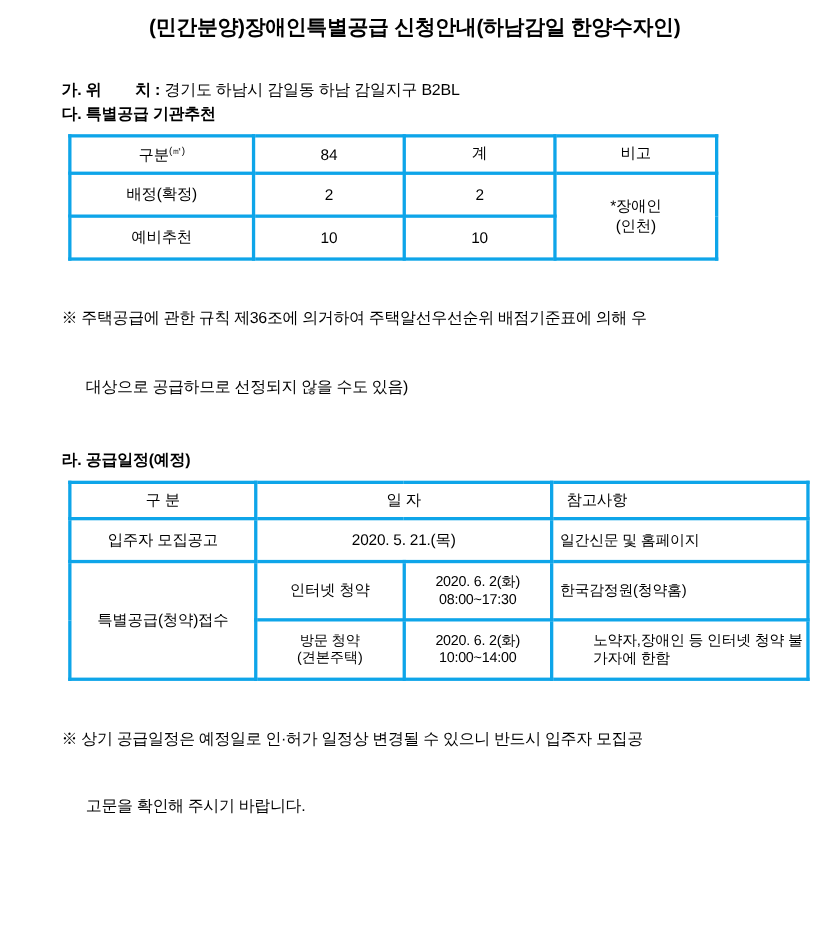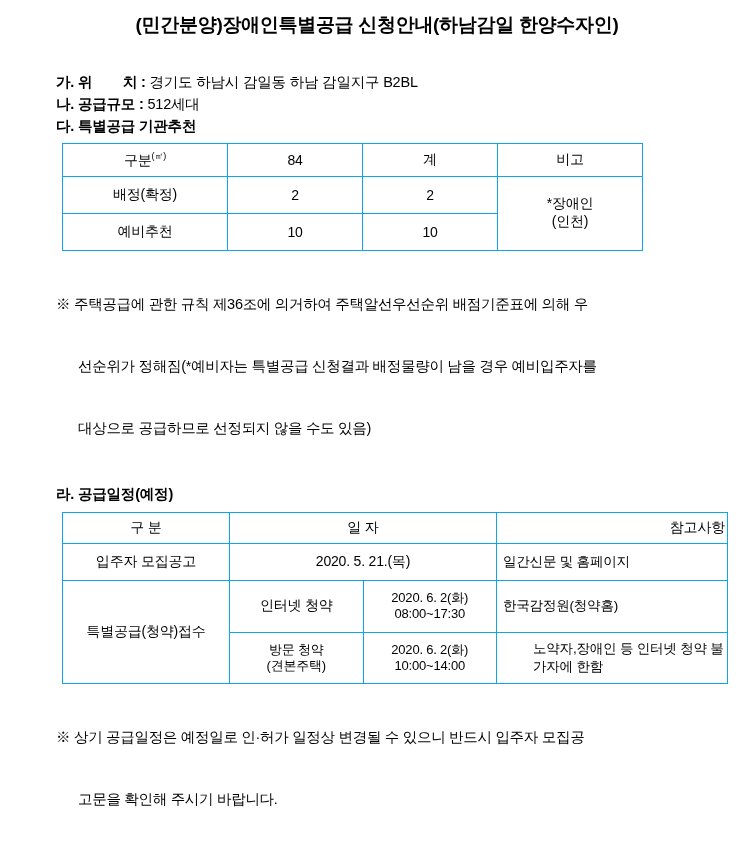--- a/index.html
+++ b/index.html
@@ -43,21 +43,21 @@
   }
   .item-line .normal { font-weight: normal; }
 
   
   table.grid {
     border-collapse: collapse;
     table-layout: fixed;
     margin: 6px 0 2px 6px;
   }
   table.grid td {
-    border: 1px solid #0ea5e9;
+    border: 3px solid #0ea5e9;
     text-align: center;
     vertical-align: middle;
     font-size: 14px;
     padding: 6px 2px;
     letter-spacing: -0.2px;
   }
   table.grid td.tall { padding: 9px 2px; }
   .sup { font-size: 9px; vertical-align: super; }
 
   
@@ -91,21 +91,20 @@
 <body>
 
 <div class="page">
 
   <div class="doc-title">(민간분양)장애인특별공급 신청안내(하남감일 한양수자인)</div>
 
   <div class="body-area">
 
     <div class="item-line"><span>가. 위        치 :</span><span class="normal"> 경기도 하남시 감일동 하남 감일지구 B2BL</span></div>
 
-    <div class="item-line"><span>나. 공급규모 :</span><span class="normal"> 512세대</span></div>
 
     <div class="item-line"><span>다. 특별공급 기관추천</span></div>
 
     <table class="grid" id="table-supply-agency">
       <tbody>
         <tr>
           <td class="c0">구분<span class="sup">(㎡)</span></td>
           <td class="c1">84</td>
           <td class="c2">계</td>
           <td class="c3">비고</td>
@@ -120,32 +119,31 @@
         <tr>
           <td class="c0 tall">예비추천</td>
           <td class="c1 tall">10</td>
           <td class="c2 tall">10</td>
         </tr>
       </tbody>
     </table>
 
     <div class="note">
       <span class="hang">※ 주택공급에 관한 규칙 제36조에 의거하여 주택알선우선순위 배점기준표에 의해 우</span>
-      <span class="note-indent">선순위가 정해짐(*예비자는 특별공급 신청결과 배정물량이 남을 경우 예비입주자를</span>
       <span class="note-indent">대상으로 공급하므로 선정되지 않을 수도 있음)</span>
     </div>
 
     <div class="item-line" style="margin-top:5px;"><span>라. 공급일정(예정)</span></div>
 
     <table class="grid" id="table-schedule">
       <tbody>
         <tr>
           <td class="s0">구 분</td>
           <td class="s2" colspan="2" style="width:262px;">일 자</td>
-          <td class="s3 center" style="text-align:right;padding-left:12px;">참고사항</td>
+          <td class="s3 center" style="text-align:left;padding-left:12px;">참고사항</td>
         </tr>
         <tr>
           <td class="s0 tall">입주자 모집공고</td>
           <td class="s2 tall" colspan="2">2020. 5. 21.(목)</td>
           <td class="s3 small">일간신문 및 홈페이지</td>
         </tr>
         <tr>
           <td class="s0" rowspan="2">특별공급(청약)접수</td>
           <td class="s1 tall">인터넷 청약</td>
           <td class="s2 date tall" style="white-space:pre-line;">2020. 6. 2(화)

